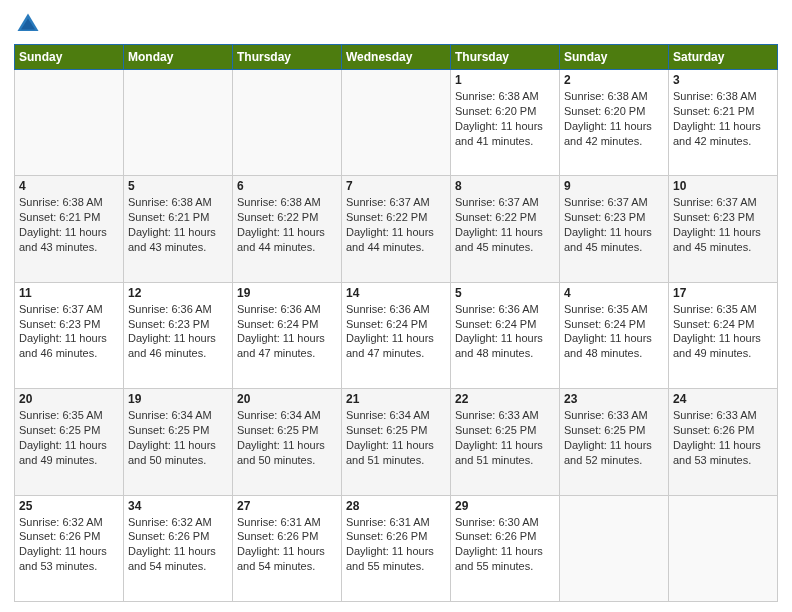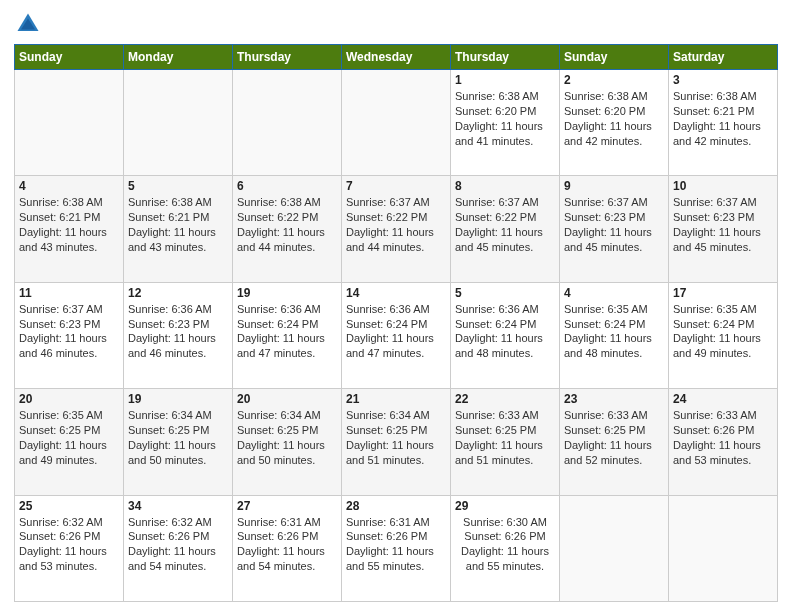--- a/index.html
+++ b/index.html
@@ -338,21 +338,21 @@
           </td>
           <td>
             <span class="day-num">28</span>
             <div class="day-info" style="white-space: pre-line;">Sunrise: 6:31 AM
 Sunset: 6:26 PM
 Daylight: 11 hours
 and 55 minutes.</div>
           </td>
           <td>
             <span class="day-num">29</span>
-            <div class="day-info" style="white-space: pre-line; text-align: center;">Sunrise: 6:30 AM
+            <div class="day-info" style="white-space: pre-line;">Sunrise: 6:30 AM
 Sunset: 6:26 PM
 Daylight: 11 hours
 and 55 minutes.</div>
           </td>
           <td class="empty"></td>
           <td class="empty"></td>
         </tr>
       </tbody>
   </table>
 </div>

